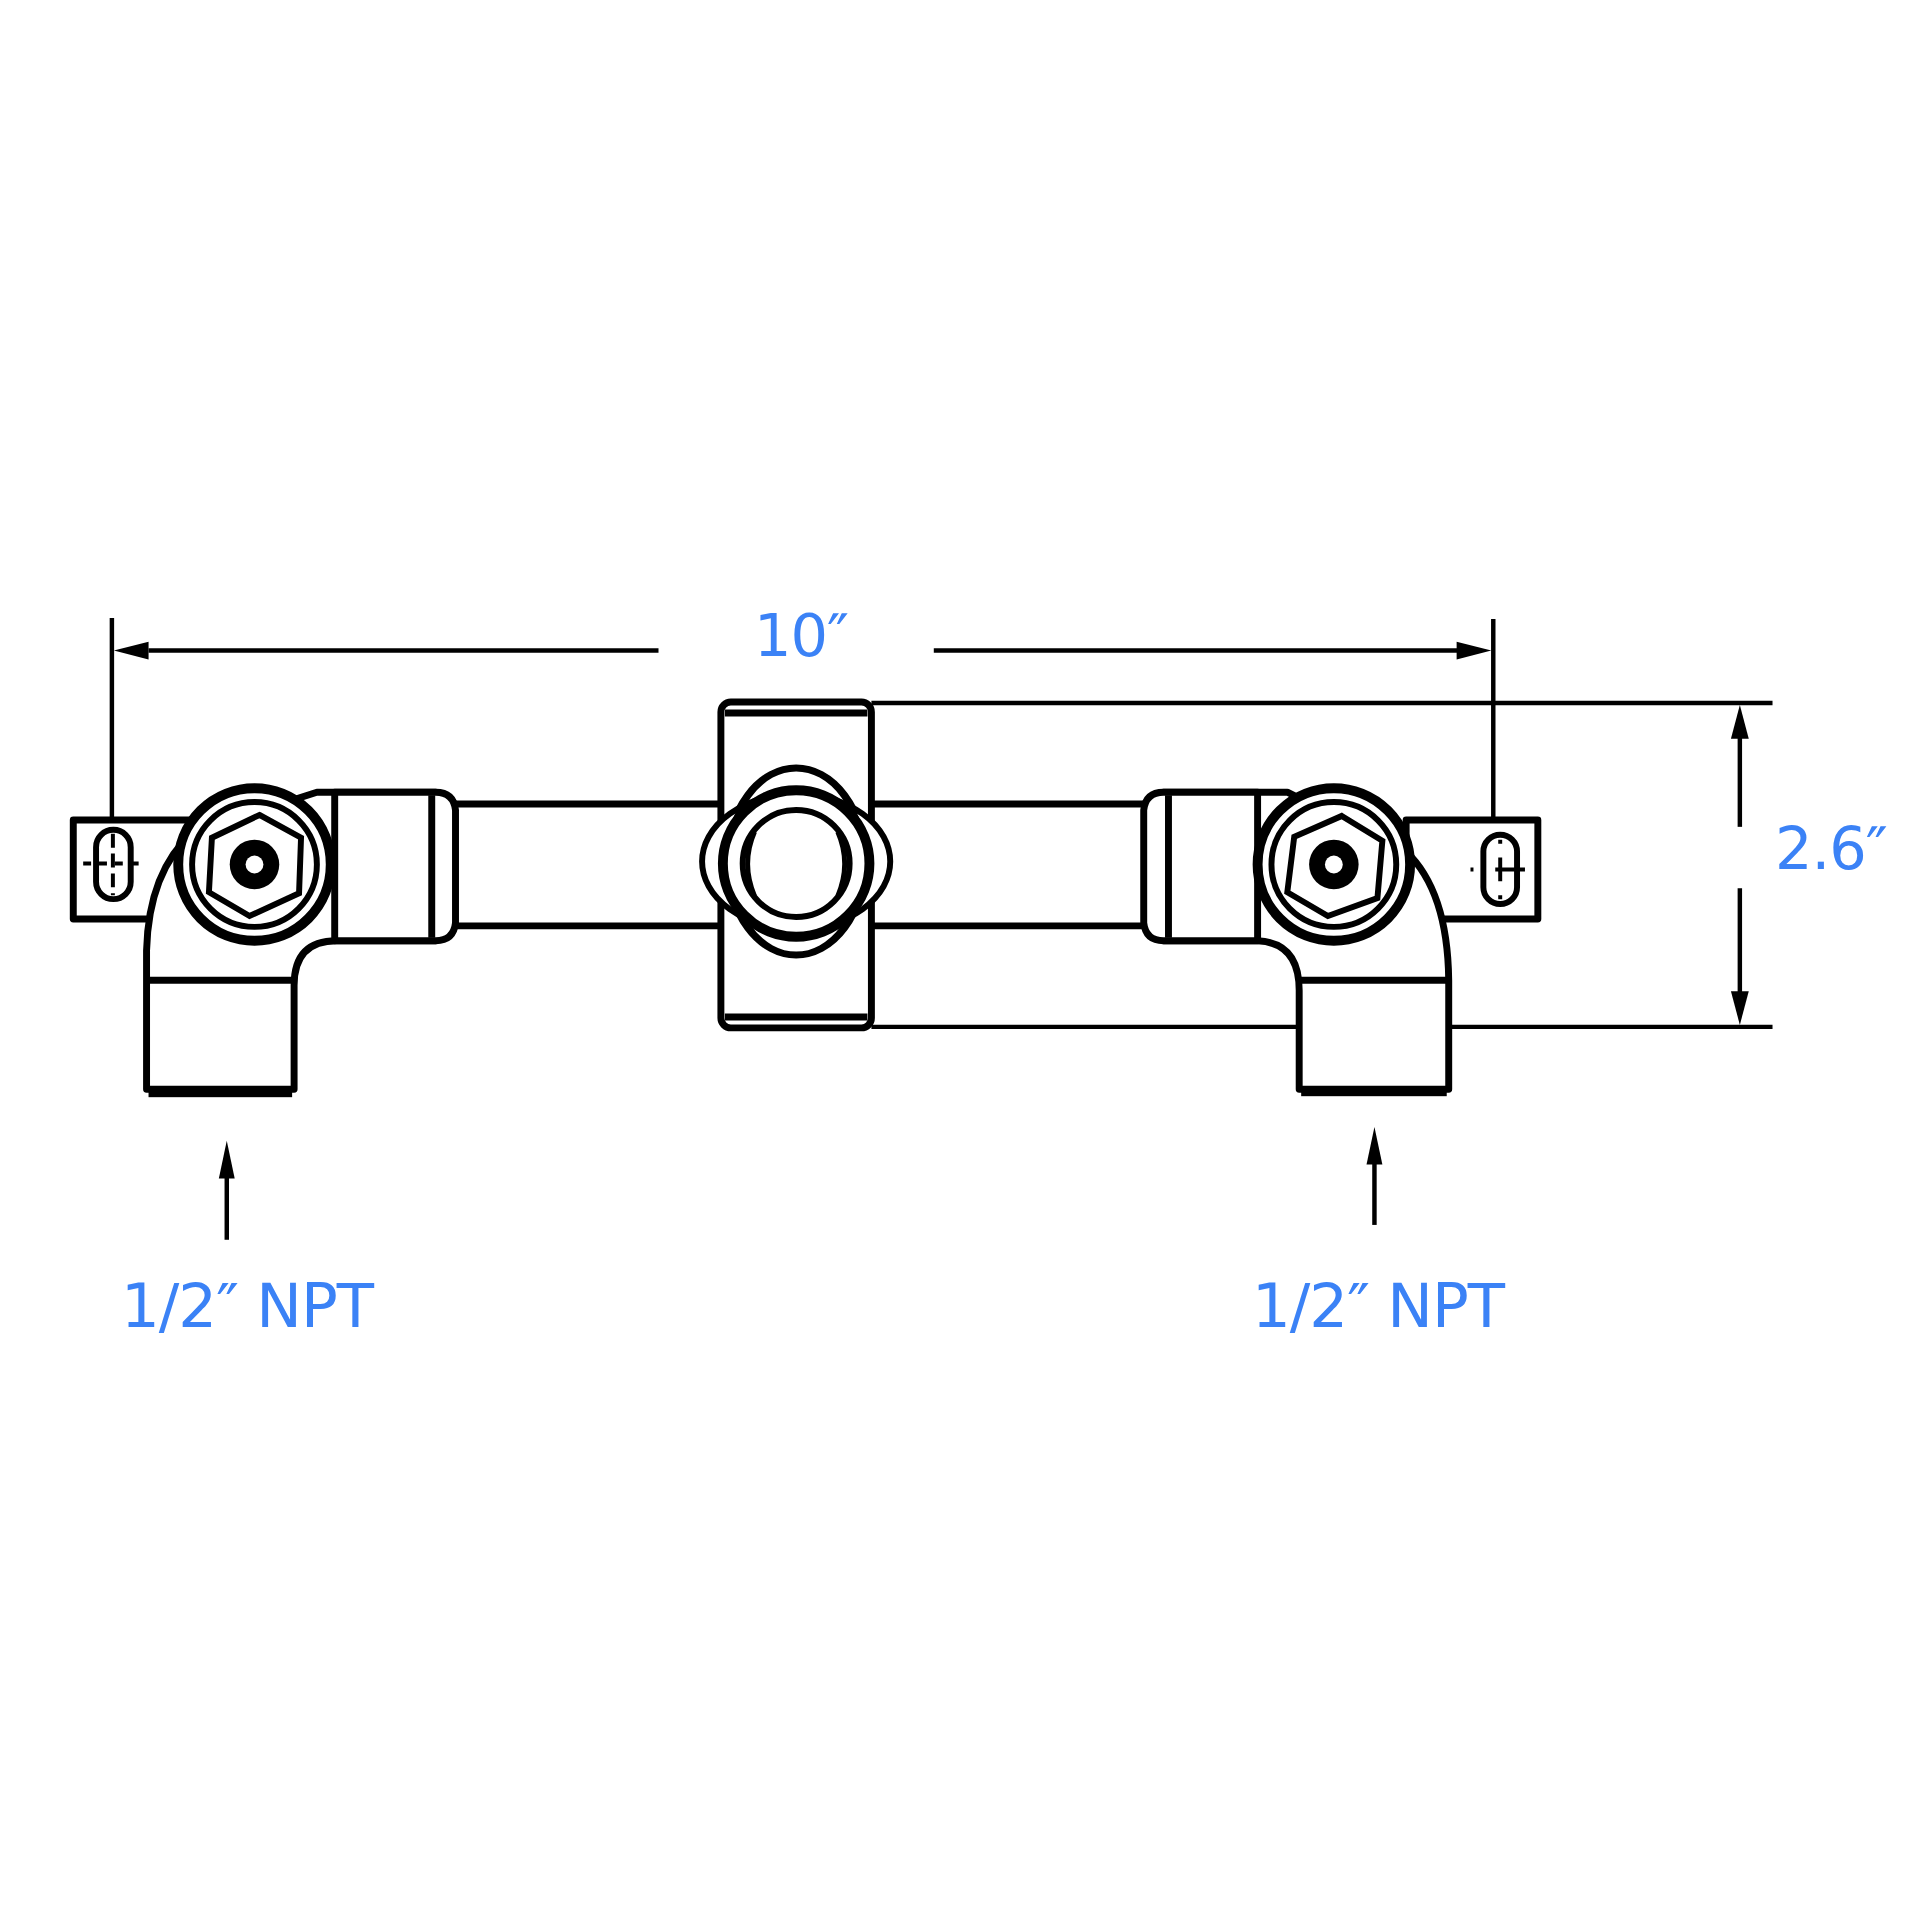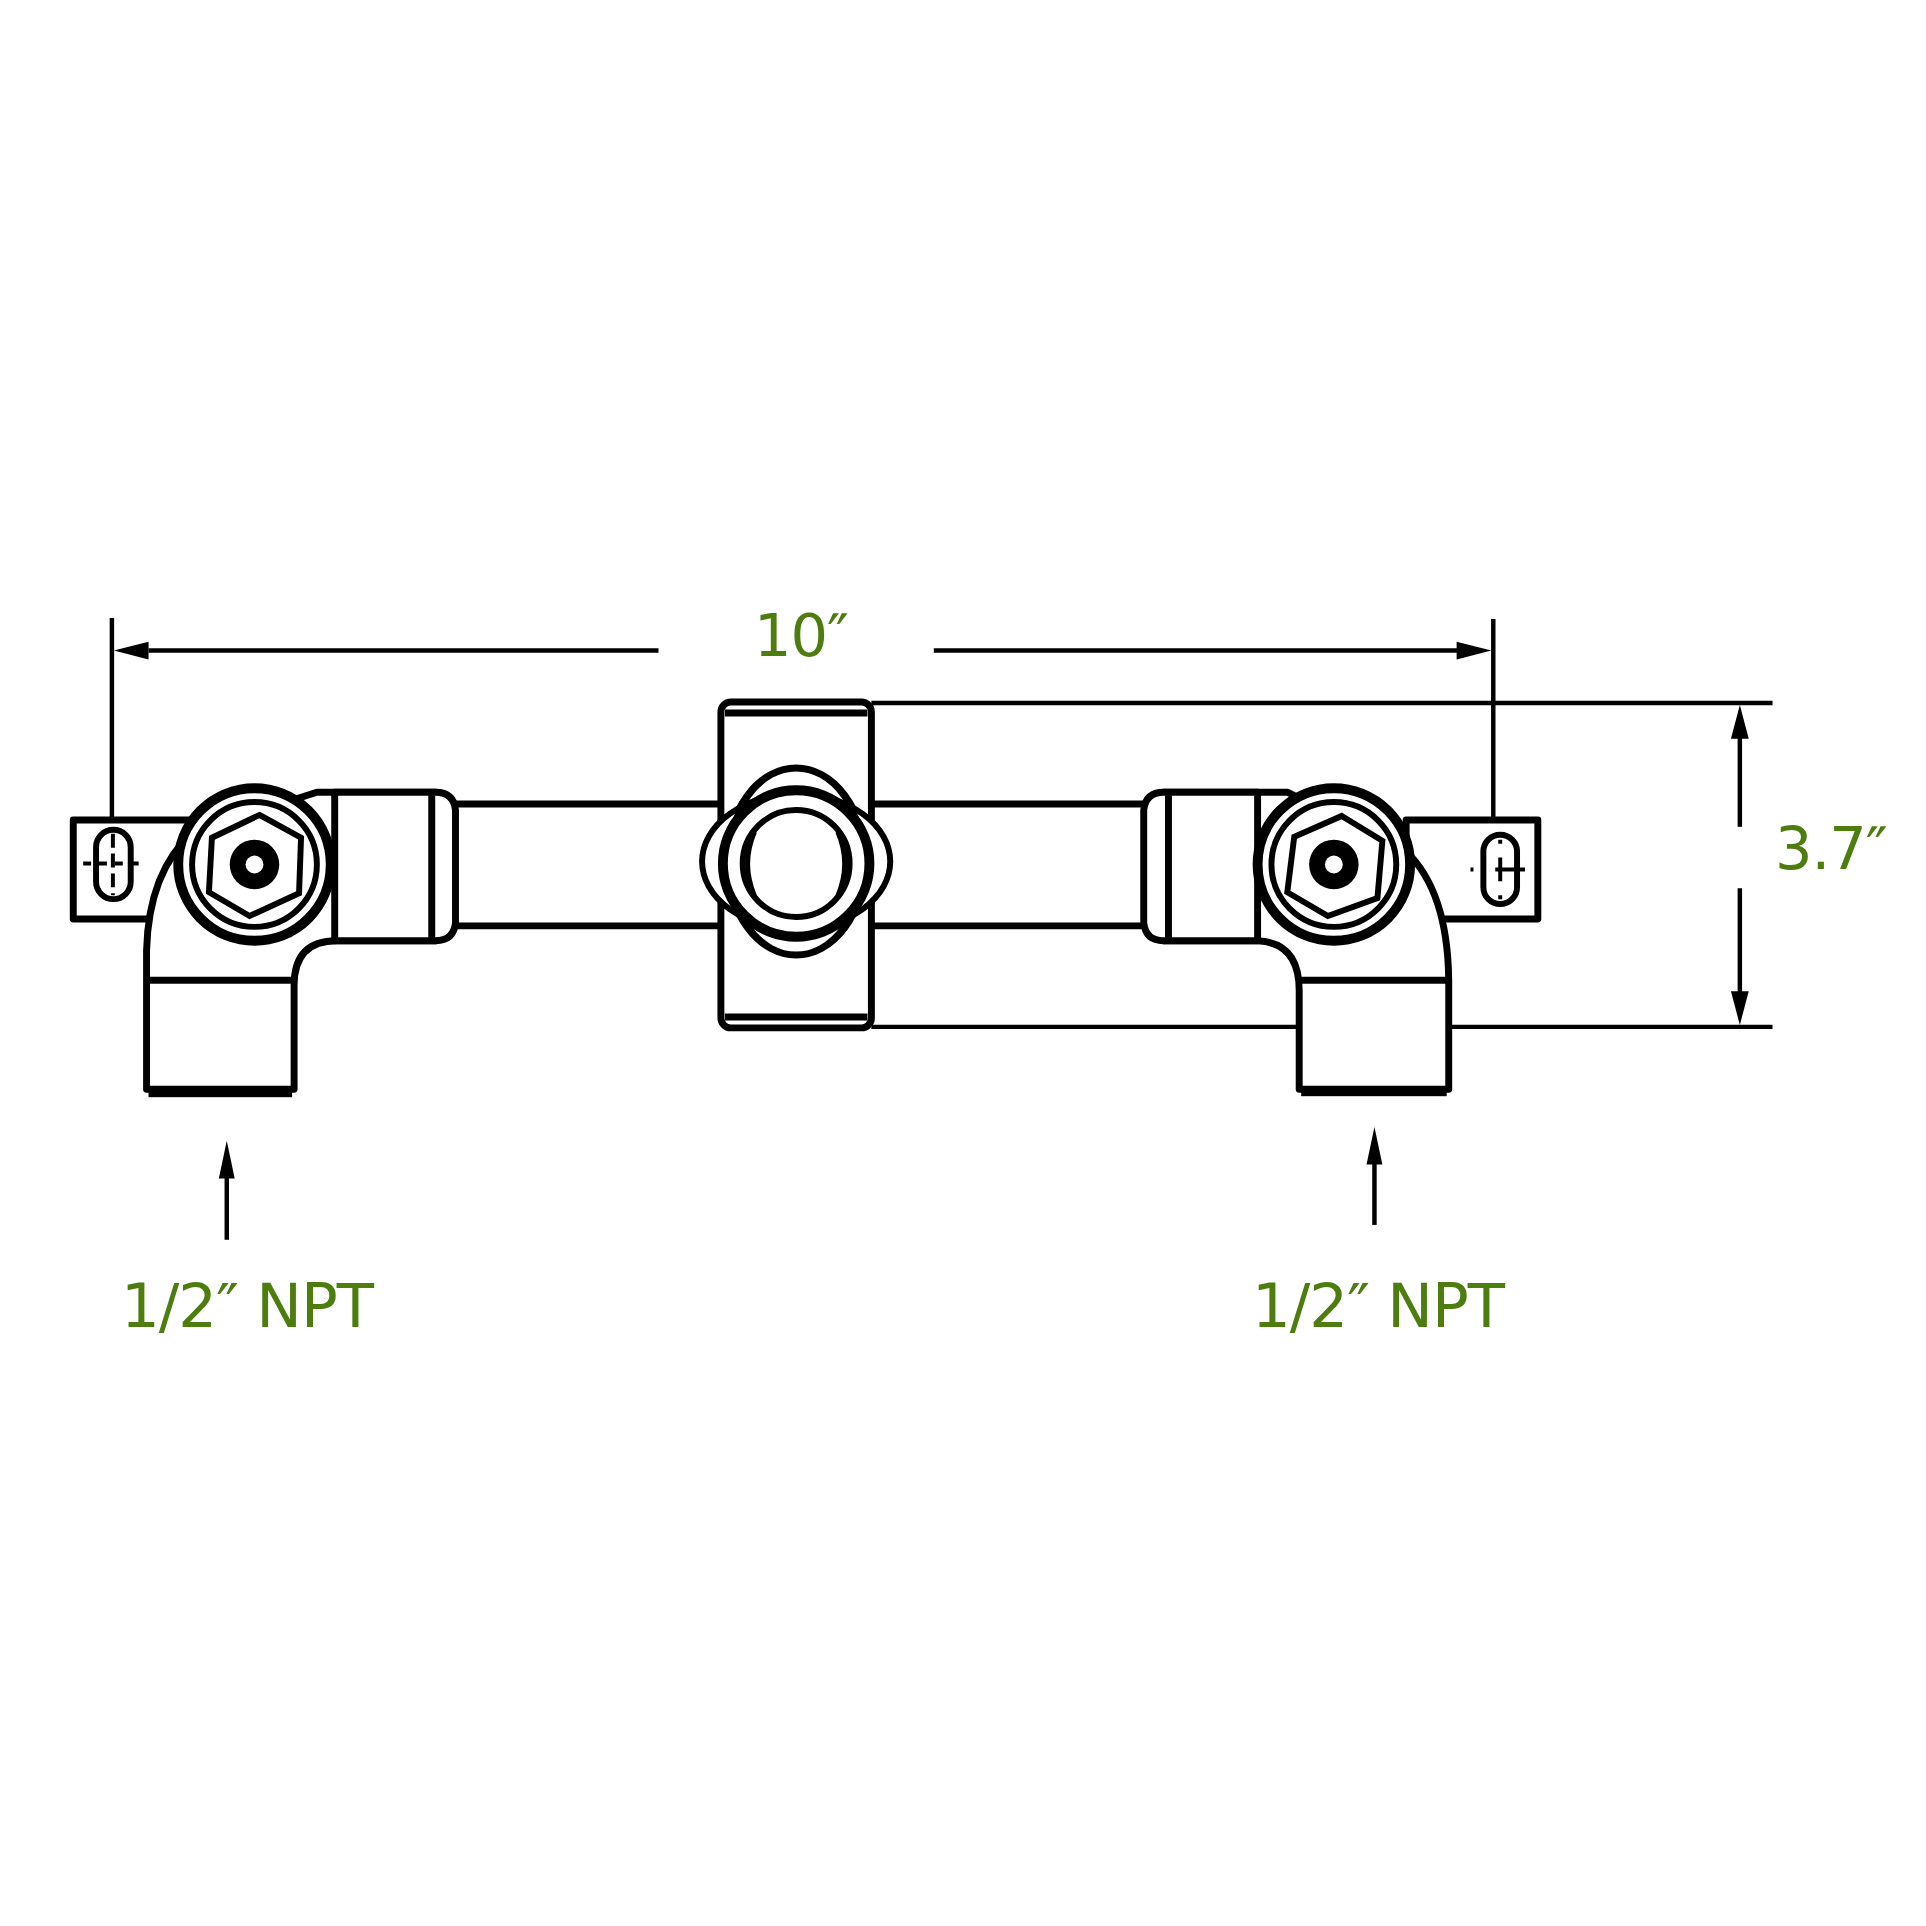--- a/index.html
+++ b/index.html
@@ -5,21 +5,21 @@
   html, body { margin: 0; padding: 0; background: #ffffff; }
   body { width: 1927px; height: 1927px; overflow: hidden; position: relative; }
   #drawing { position: absolute; left: 0; top: 0; width: 1927px; height: 1927px; }
   .part { fill: #fff; stroke: #000; stroke-width: 7; stroke-linejoin: round; }
   .thin { fill: none; stroke: #000; stroke-width: 4; }
   .dim { fill: none; stroke: #000; stroke-width: 4.5; }
   .arrow { fill: #000; stroke: none; }
   .label {
     position: absolute;
     font-family: "DejaVu Sans", "Liberation Sans", sans-serif;
-    color: #4d7c0f;
+    color: #3b82f6;
     font-weight: normal;
     white-space: nowrap;
     line-height: 1;
     letter-spacing: -1px;
   }
   #dim-width-label { left: 754px; top: 606px; font-size: 59px; }
   #dim-height-label { left: 1775px; top: 819px; font-size: 59px; }
   #inlet-left-label { left: 121px; top: 1275px; font-size: 61px; }
   #inlet-right-label { left: 1252px; top: 1275px; font-size: 61px; }
 </style>
@@ -119,16 +119,16 @@
     <line class="dim" x1="229" y1="1185" x2="229" y2="1252"></line>
     <polygon class="arrow" points="229,1152 221,1190 237,1190"></polygon>
   </g>
   <g>
     <line class="dim" x1="1388" y1="1172" x2="1388" y2="1237"></line>
     <polygon class="arrow" points="1388,1138 1380,1176 1396,1176"></polygon>
   </g>
 </svg>
 
 <div class="label" id="dim-width-label">10″</div>
-<div class="label" id="dim-height-label">3.7″</div>
+<div class="label" id="dim-height-label">2.6″</div>
 <div class="label" id="inlet-left-label">1/2″ NPT</div>
 <div class="label" id="inlet-right-label">1/2″ NPT</div>
 
 
 </body></html>

